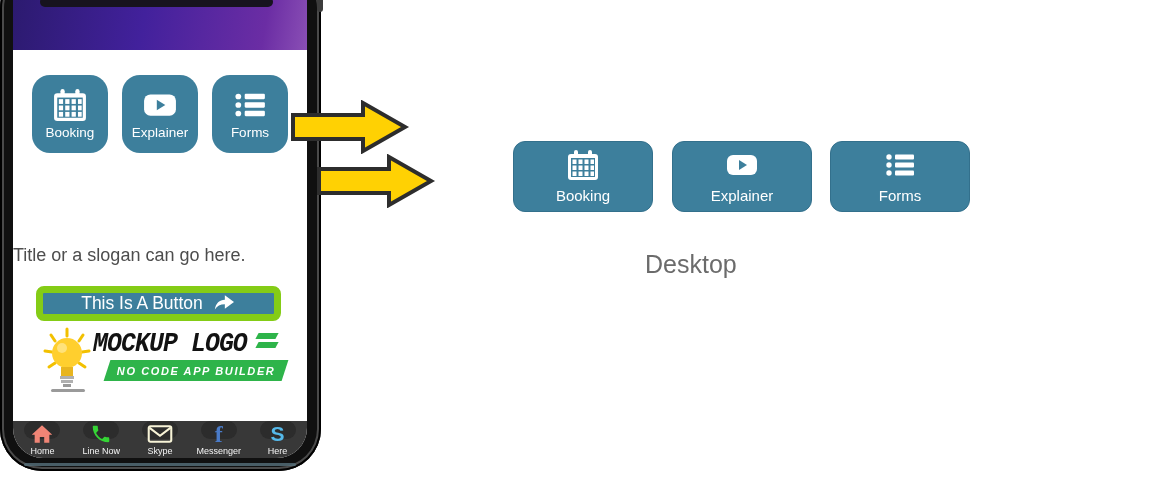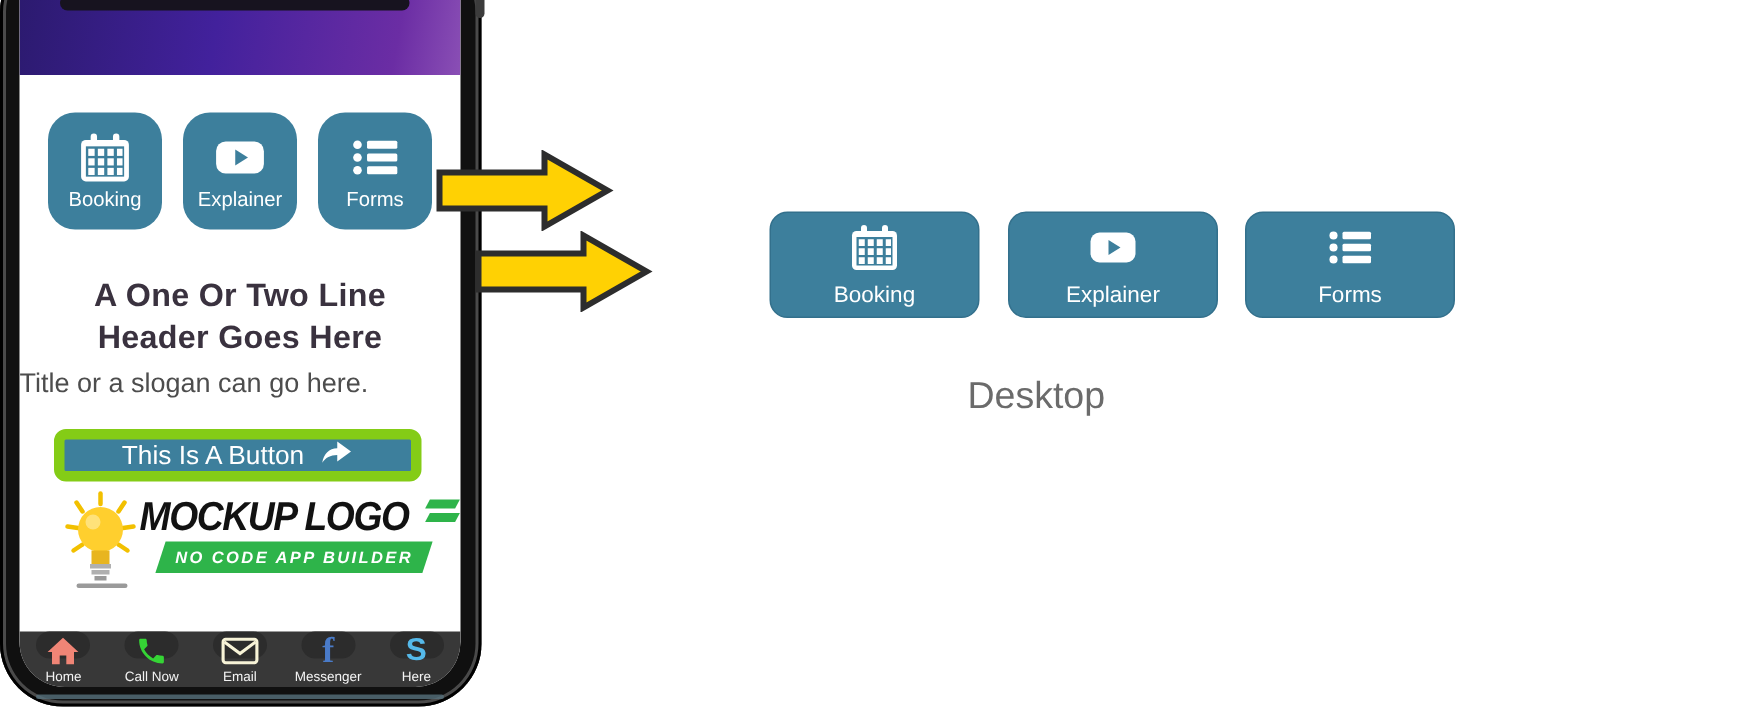--- a/index.html
+++ b/index.html
@@ -38,21 +38,21 @@
 
   .cta { position:absolute; left:23px; top:307px; width:245px; height:35px;
          background:#3d7f9c; border:7px solid #84cc16; border-radius:8px;
          display:flex; align-items:center; justify-content:center; gap:9px; cursor:pointer; }
   .cta .lbl { color:#fff; font-size:17.5px; }
 
   
   .logo { position:absolute; left:20px; top:348px; width:254px; height:68px; }
   .bulb { position:absolute; left:8px; top:0px; }
   .logo-right { position:absolute; left:60px; top:2px; width:194px; }
-  .logo-title-row { display:flex; align-items:center; gap:3px; }
+  .logo-title-row { display:flex; align-items:center; gap:3px;font-family:Liberation Mono, monospace; }
   .logo-title { color:#121212; font-size:27px; font-weight:900; font-style:italic;
                 letter-spacing:-1px; transform:scaleX(.92); transform-origin:left;
                 white-space:nowrap; }
   .logo-flag { display:flex; flex-direction:column; gap:3px; margin-left:-6px; margin-top:-8px; }
   .logo-flag span { display:block; width:20px; height:6px; background:#2eb44a;
                     transform:skewX(-28deg); }
   .logo-banner { margin-top:1px; margin-left:14px; width:178px; height:21px;
                  background:#2eb44a; transform:skewX(-18deg);
                  display:flex; align-items:center; justify-content:center; }
   .logo-banner .tag { transform:skewX(18deg); color:#fff; font-size:11px; font-weight:800;
@@ -146,24 +146,20 @@
                   <rect x="11" y="13.5" width="19" height="5" rx="1"></rect>
                 <circle cx="5" cy="24" r="2.7"></circle>
                   <rect x="11" y="21.5" width="19" height="5" rx="1"></rect>
               </g>
             </svg>
           </span>
           <span class="lbl">Forms</span>
         </div>
       </div>
 
-      <div class="headline">
-        <div>A One Or Two Line</div>
-        <div>Header Goes Here</div>
-      </div>
       <div class="slogan">Title or a slogan can go here.</div>
 
       <div class="cta">
         <span class="lbl">This Is A Button</span>
         <span>
           <svg width="24" height="20" viewBox="0 0 28 24">
             <path d="M3 21 C4.2 13.5 8.5 9.5 15 9.3 L15 4 L26 12 L15 20 L15 14.7 C9.5 14.8 5.6 16.8 3 21 Z" fill="#fff"></path>
           </svg>
         </span>
       </div>
@@ -213,31 +209,31 @@
           </span>
           <span class="nav-lbl">Home</span>
         </div>
         <div class="nav-item">
           <span class="nav-blob"></span>
           <span class="nav-icon">
             <svg width="22" height="22" viewBox="0 0 24 24">
               <path d="M6.62 10.79c1.44 2.83 3.76 5.14 6.59 6.59l2.2-2.2c.27-.27.67-.36 1.02-.24 1.12.37 2.33.57 3.57.57.55 0 1 .45 1 1V20c0 .55-.45 1-1 1-9.39 0-17-7.61-17-17 0-.55.45-1 1-1h3.5c.55 0 1 .45 1 1 0 1.25.2 2.45.57 3.57.11.35.03.74-.25 1.02l-2.2 2.2z" fill="#35d435"></path>
             </svg>
           </span>
-          <span class="nav-lbl">Call Now</span>
+          <span class="nav-lbl">Line Now</span>
         </div>
         <div class="nav-item">
           <span class="nav-blob"></span>
           <span class="nav-icon">
             <svg width="26" height="22" viewBox="0 0 30 24">
               <rect x="2" y="3" width="26" height="18" rx="2" fill="none" stroke="#f7f3d7" stroke-width="2.4"></rect>
               <polyline points="3,5 15,14 27,5" fill="none" stroke="#f7f3d7" stroke-width="2.4"></polyline>
             </svg>
           </span>
-          <span class="nav-lbl">Email</span>
+          <span class="nav-lbl">Skype</span>
         </div>
         <div class="nav-item">
           <span class="nav-blob"></span>
           <span class="nav-icon">
               <span class="glyph-f">f</span>
             </span>
           <span class="nav-lbl">Messenger</span>
         </div>
         <div class="nav-item">
           <span class="nav-blob"></span>

